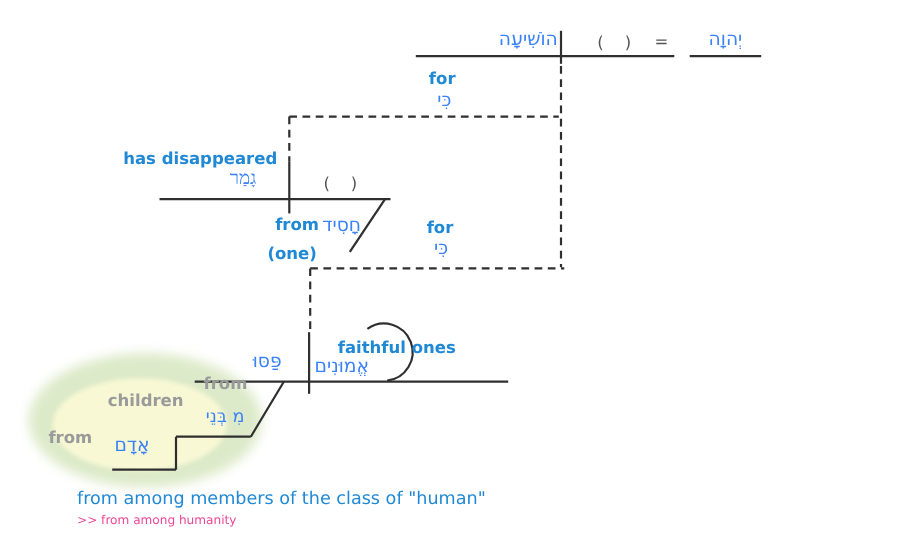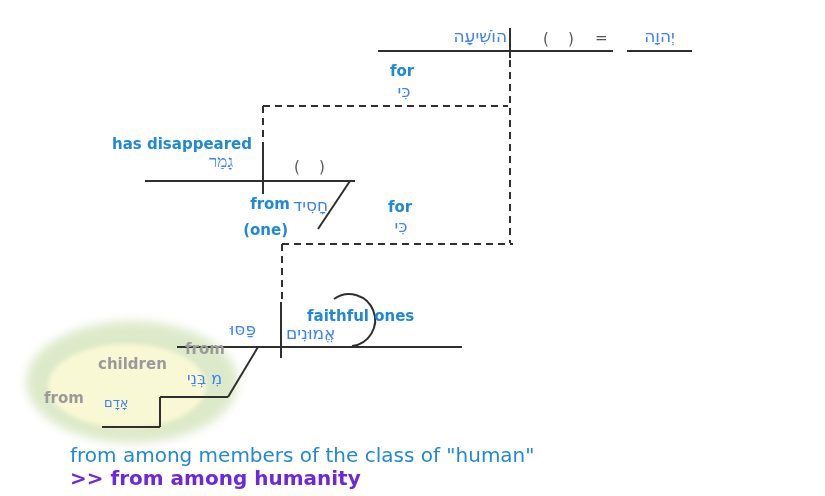--- a/index.html
+++ b/index.html
@@ -31,22 +31,22 @@
     unicode-bidi: isolate;
   }
   .parens {
     color: #555555;
     font-size: 15px;
     white-space: pre;
   }
   .equals { color: #555555; font-size: 15px; }
   .center { text-align: center; }
   .right { text-align: right; }
-  .footnote1 { color: #2089d5; font-size: 20px; font-weight: normal; white-space: nowrap; }
-  .footnote2 { color: #6d28d9; font-size: 20px; font-weight: bold; white-space: nowrap; }
+  .footnote1 { color: #2089d5; font-size: 16px; font-weight: normal; white-space: nowrap; }
+  .footnote2 { color: #ec4899; font-size: 11px; font-weight: normal; white-space: nowrap; }
   .ellipse-outer {
     left: 26px; top: 321px; width: 212px; height: 122px;
     background: rgba(173, 205, 126, 0.42);
     border-radius: 50%;
     filter: blur(5px);
   }
   .ellipse-inner {
     left: 48px; top: 344px; width: 158px; height: 84px;
     background: #f8f8d4;
     border-radius: 50%;
@@ -113,18 +113,18 @@
   <div class="abs hebrew center" style="left:351px; top:216px; width:100px;">כִּי</div>
 
   <div class="abs hebrew right" style="left:186px; top:319px; width:70px;">פַּסּוּ</div>
   <div class="abs gloss" style="left:307px; top:307px;">faithful ones</div>
   <div class="abs hebrew" style="left:286px; top:323px;">אֱמוּנִים</div>
 
   <div class="abs gloss-gray" style="left:185px; top:340px;text-align:center;">from</div>
   <div class="abs gloss-gray" style="left:98px; top:355px;">children</div>
   <div class="abs hebrew" style="left:167px; top:369px; font-size:16px;margin-left:20px;">מִ בְּנֵי</div>
   <div class="abs gloss-gray" style="left:44px; top:389px;">from</div>
-  <div class="abs hebrew" style="left:104px; top:395px; font-size:13px;">אָדָם</div>
+  <div class="abs hebrew" style="left:104px; top:395px; font-size:17px;">אָדָם</div>
 
   <div class="abs footnote1" style="left:70px; top:443px;">from among members of the class of "human"</div>
   <div class="abs footnote2" style="left:70px; top:466px;">&gt;&gt; from among humanity</div>
 
 </div>
 
 </body></html>

